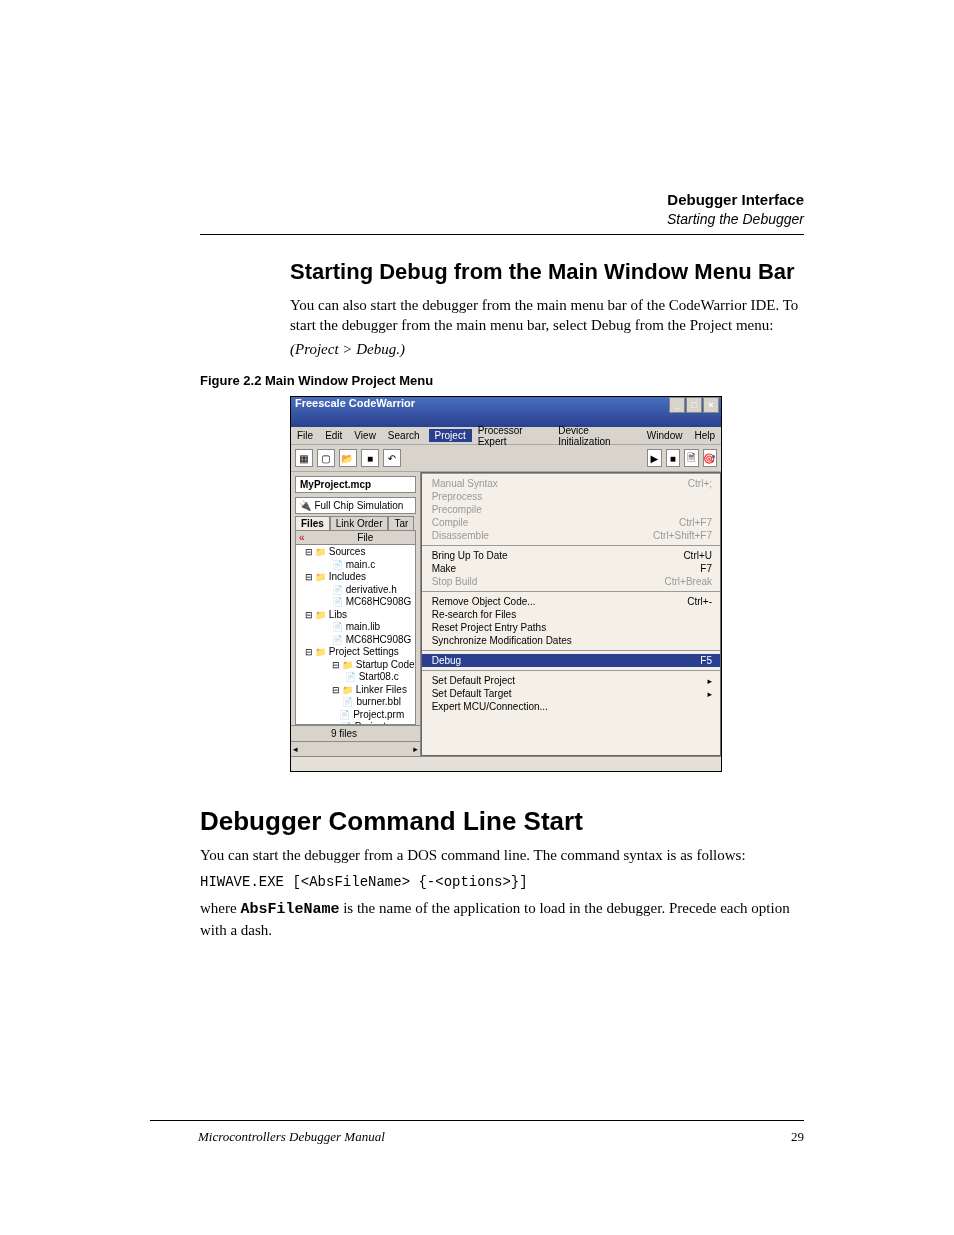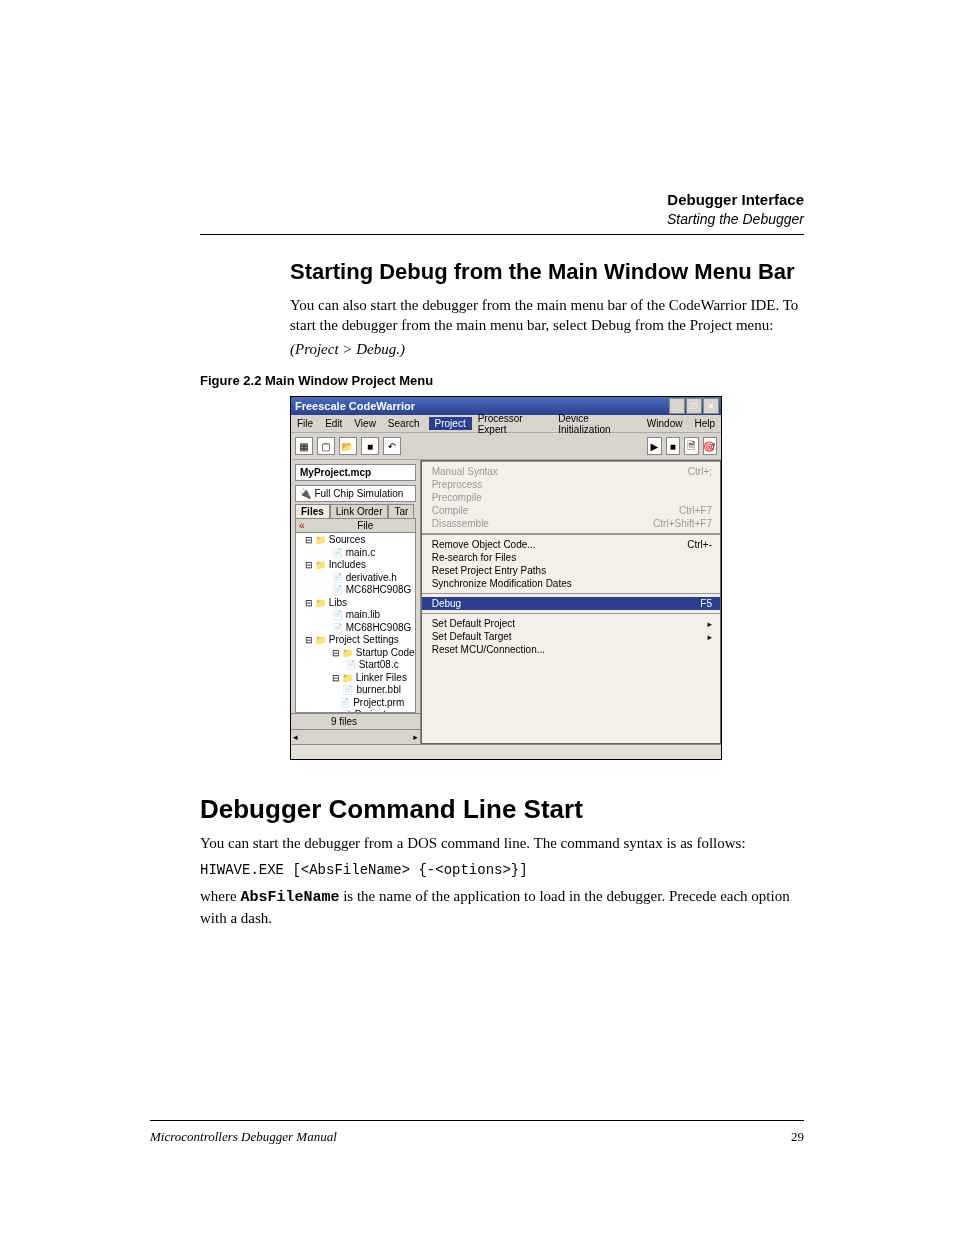--- a/index.html
+++ b/index.html
@@ -69,24 +69,23 @@
     border: 1px solid #000;
     background: #d8d4cc;
     font-family: Tahoma, Arial, sans-serif;
     font-size: 10px;
     color: #000;
   }
   .titlebar {
     background: linear-gradient(#4a6fbf, #2a3f8f);
     color: #fff;
     display: flex;
-    align-items: center;
     justify-content: space-between;
     height: 18px;
-    padding: 0 2px 0 4px;
+    padding: 0 2px 12px 4px;
     font-size: 11px;
     font-weight: bold;
   }
   .winbtns { display: flex; gap: 1px; }
   .winbtn {
     width: 14px; height: 14px;
     background: #d8d4cc;
     border: 1px solid #888;
     display: flex; align-items: center; justify-content: center;
     font-size: 9px; font-weight: bold;
@@ -217,21 +216,21 @@
   }
   .footer {
     position:absolute;
     bottom:90px;
     left:150px; right:150px;
     border-top:1px solid #000;
     padding-top:8px;
     display:flex;justify-content:space-between;
     font-size:13px;
   }
-  .footer .left { font-style:italic; }
+  .footer .left { font-style:italic;margin-left:48px; }
 </style>
 </head>
 <body>
 
 <div class="page">
 
   <div class="header-block">
     <div class="header-title">Debugger Interface</div>
     <div class="header-sub">Starting the Debugger</div>
   </div>
@@ -339,20 +338,34 @@
             <div class="mitem dis">
               <span>Compile</span>
               <span class="sc">Ctrl+F7</span>
             </div>
             <div class="mitem dis">
               <span>Disassemble</span>
               <span class="sc">Ctrl+Shift+F7</span>
             </div>
           </div>
           <div class="msep"></div>
+          <div class="menu-group">
+            <div class="mitem">
+              <span>Bring Up To Date</span>
+              <span class="sc">Ctrl+U</span>
+            </div>
+            <div class="mitem">
+              <span>Make</span>
+              <span class="sc">F7</span>
+            </div>
+            <div class="mitem dis">
+              <span>Stop Build</span>
+              <span class="sc">Ctrl+Break</span>
+            </div>
+          </div>
           <div class="msep"></div>
           <div class="menu-group">
             <div class="mitem">
               <span>Remove Object Code...</span>
               <span class="sc">Ctrl+-</span>
             </div>
             <div class="mitem">
               <span>Re-search for Files</span>
               <span class="sc"></span>
             </div>
@@ -376,21 +389,21 @@
           <div class="menu-group">
             <div class="mitem">
               <span>Set Default Project</span>
               <span class="sc arrow"></span>
             </div>
             <div class="mitem">
               <span>Set Default Target</span>
               <span class="sc arrow"></span>
             </div>
             <div class="mitem">
-              <span>Reset MCU/Connection...</span>
+              <span>Expert MCU/Connection...</span>
               <span class="sc"></span>
             </div>
           </div>
         </div>
     </div>
     <div class="statusstrip"></div>
   </div>
 
   <div class="section2">
     <h2 class="h2-big">Debugger Command Line Start</h2>

